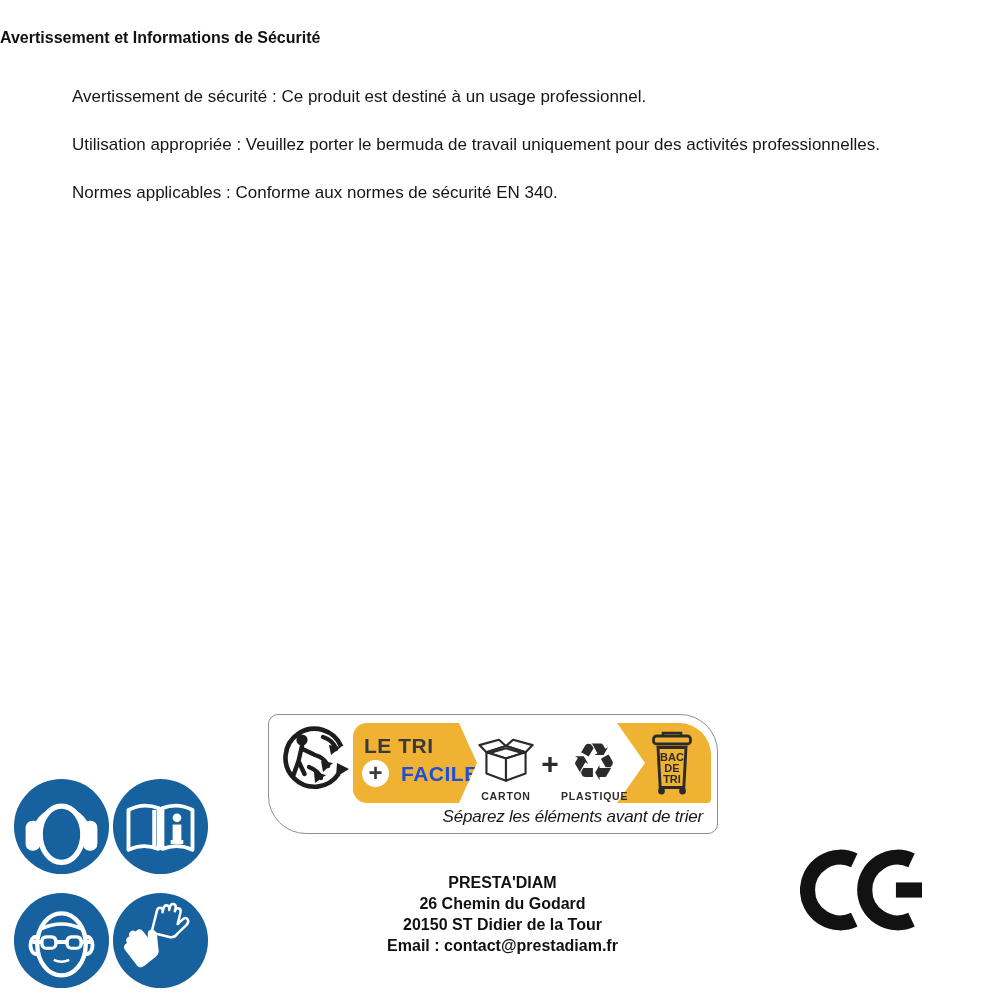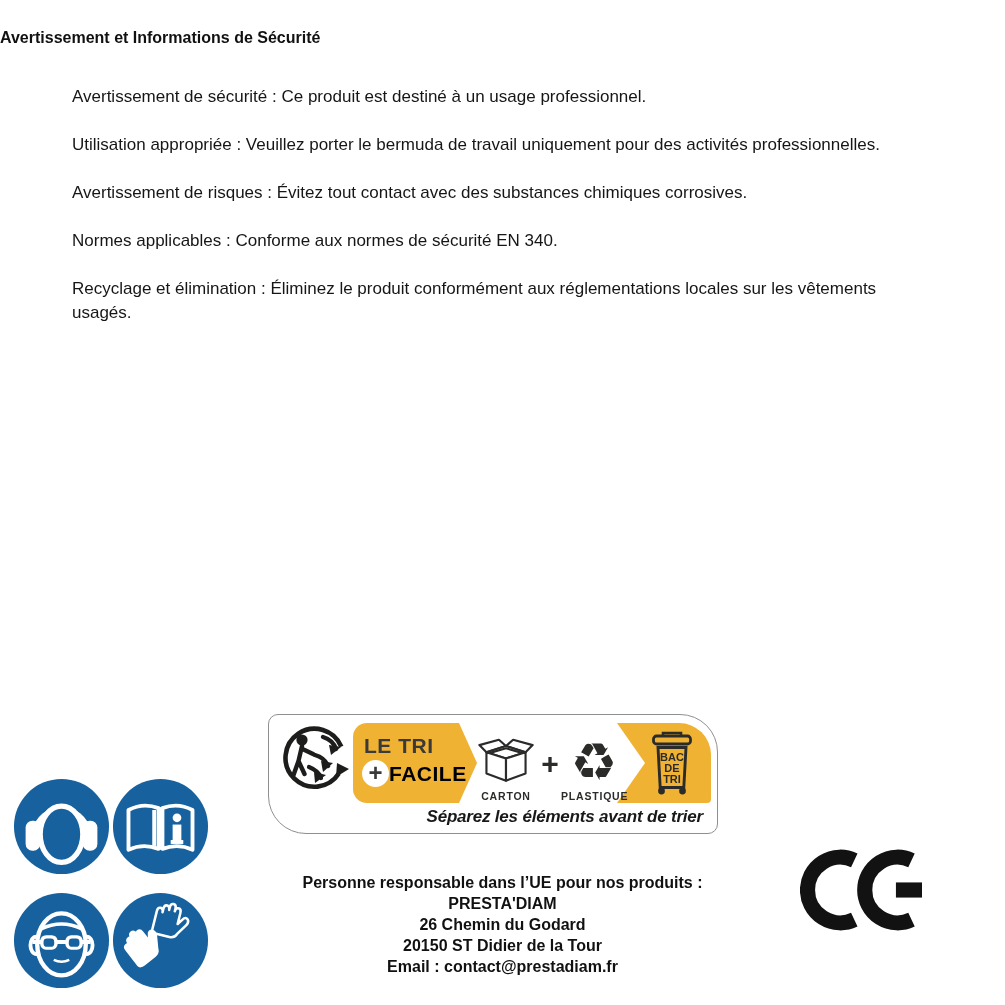--- a/index.html
+++ b/index.html
@@ -34,37 +34,37 @@
     position:absolute;left:0;top:0;bottom:0;width:124px;background:#F0B232;
     clip-path:polygon(0 0, calc(100% - 18px) 0, 100% 50%, calc(100% - 18px) 100%, 0 100%);
   }
   .letri{position:absolute;left:11px;top:11px;font-size:21px;font-weight:800;
     letter-spacing:.5px;color:#3A3A39;text-align:center;}
   .facile-row{position:absolute;left:9px;top:37px;display:flex;align-items:center;}
   .plus-circle{
     width:27px;height:27px;border-radius:50%;background:#ffffff;color:#3A3A39;
     font-size:24px;font-weight:800;line-height:26px;text-align:center;flex:0 0 auto;
   }
-  .facile{margin-left:0;font-size:21px;font-weight:800;letter-spacing:.5px;color:#000000;}
+  .facile{margin-left:12px;font-size:21px;font-weight:800;letter-spacing:.5px;color:#1d4ed8;}
   .mat{position:absolute;top:15px;text-align:center;z-index:5;}
   .mat-carton{left:118px;width:70px;}
   .mat-plastique{left:208px;width:66px;}
   .mat .mat-icon{height:48px;display:flex;align-items:center;justify-content:center;}
   .mat .mat-label{margin-top:4px;font-size:10.5px;font-weight:700;letter-spacing:.8px;color:#2b2b2a;}
   .mat-sep{position:absolute;left:184px;top:24px;width:26px;text-align:center;
     font-size:30px;font-weight:800;color:#2b2b2a;z-index:5;}
   .plastic-glyph{font-family:"DejaVu Sans",sans-serif;font-size:52px;line-height:48px;color:#2b2b2a;}
   .band-right{position:absolute;left:264px;right:0;top:0;bottom:0;background:#F0B232;z-index:1;}
   .band-tip{
     position:absolute;left:264px;top:0;bottom:0;width:28px;background:#ffffff;z-index:3;
     clip-path:polygon(0 0, 100% 50%, 0 100%);
   }
   .bin{position:absolute;left:296px;top:7px;width:46px;height:66px;z-index:4;}
   .tagline{
-    position:absolute;right:14px;top:92px;font-size:17px;font-style:italic;font-weight:700;
+    position:absolute;right:14px;top:92px;font-size:17px;font-style:italic;font-weight:400;
     color:#181818;letter-spacing:-.2px;z-index:2;
   }
   
   .contact{
     position:absolute;left:0;top:872px;width:1005px;text-align:center;
     font-size:16px;font-weight:700;line-height:21px;color:#111;
   }
   
   .ce-mark{position:absolute;left:800px;top:842px;width:138px;height:96px;}
   .ce-mark svg{display:block;width:100%;height:100%;}
@@ -72,23 +72,21 @@
 </head>
 <body>
 
 <div class="page">
 
   <div class="doc-title">Avertissement et Informations de Sécurité</div>
 
   <div class="doc-body">
     <p>Avertissement de sécurité : Ce produit est destiné à un usage professionnel.</p>
     <p>Utilisation appropriée : Veuillez porter le bermuda de travail uniquement pour des activités professionnelles.</p>
-    <p>Avertissement de risques : Évitez tout contact avec des substances chimiques corrosives.</p>
     <p>Normes applicables : Conforme aux normes de sécurité EN 340.</p>
-    <p>Recyclage et élimination : Éliminez le produit conformément aux réglementations locales sur les vêtements usagés.</p>
   </div>
 
   <div class="picto" style="left:13px;top:778px;">
     <svg viewBox="0 0 100 100">
       <circle cx="50" cy="50" r="49" fill="#16619E"></circle>
       <path d="M22,56 A29,32 0 0 1 78,56" fill="none" stroke="#fff" stroke-width="6"></path>
       <ellipse cx="50" cy="58" rx="22" ry="29" fill="#16619E" stroke="#fff" stroke-width="5.5"></ellipse>
       <rect x="13" y="44" width="15" height="31" rx="7" fill="#fff"></rect>
       <rect x="72" y="44" width="15" height="31" rx="7" fill="#fff"></rect>
     </svg>
@@ -198,21 +196,20 @@
           <text x="23" y="42" text-anchor="middle" font-size="11" font-weight="700" fill="#2b2b2a">DE</text>
           <text x="23" y="53" text-anchor="middle" font-size="11" font-weight="700" fill="#2b2b2a">TRI</text>
         </svg>
       </div>
 
       <div class="tagline">Séparez les éléments avant de trier</div>
     </div>
   </div>
 
   <div class="contact">
-    <div>Personne responsable dans l’UE pour nos produits :</div>
     <div>PRESTA'DIAM</div>
     <div>26 Chemin du Godard</div>
     <div>20150 ST Didier de la Tour</div>
     <div>Email : contact@prestadiam.fr</div>
   </div>
 
   <div class="ce-mark" aria-label="CE">
     <svg viewBox="0 0 164 96">
       <g fill="none" stroke="#121212" stroke-width="18">
         <path d="M64.5,12.7 A39,39 0 1 0 64.5,83.3"></path>

